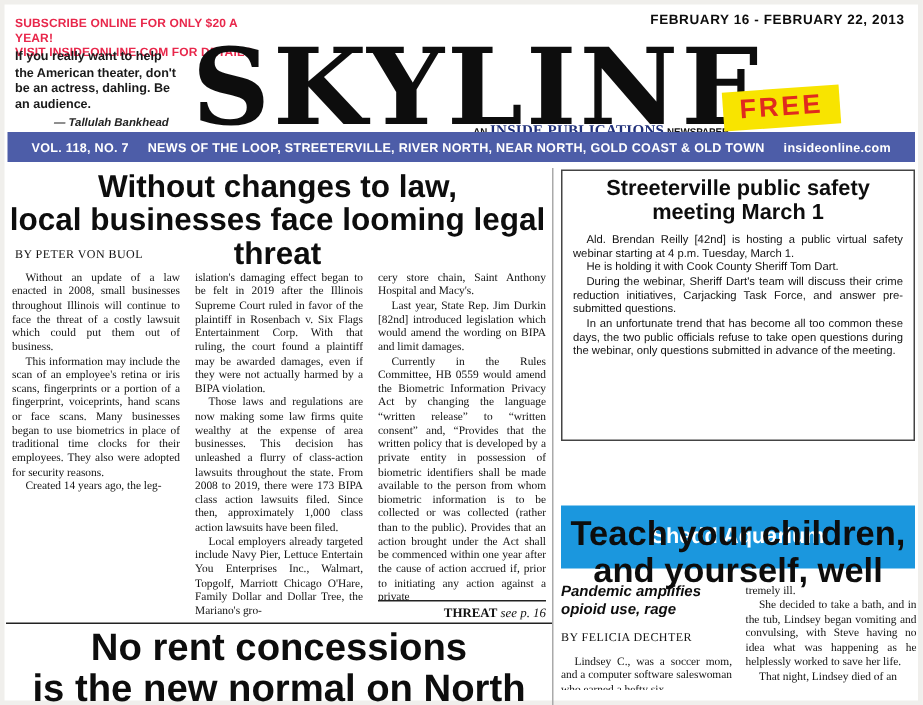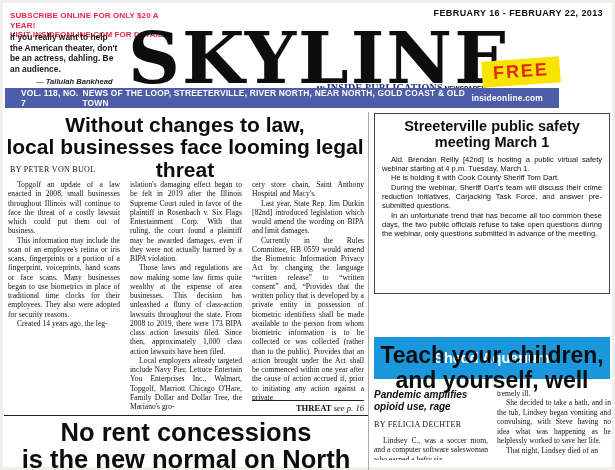--- a/index.html
+++ b/index.html
@@ -15,21 +15,21 @@
       font-family:"DejaVu Serif","Liberation Serif",serif;font-weight:bold;font-size:72px;line-height:1;
       letter-spacing:2px;color:#0d0d0d;transform:scaleY(.98);}
   #tagline{left:290px;top:77px;width:196px;text-align:right;white-space:nowrap;}
   #tagline .an,#tagline .np{font-size:6.5px;font-weight:bold;color:#111;}
   #tagline .brand{font-size:10px;font-weight:bold;color:#20307a;font-family:"Liberation Serif",serif;letter-spacing:.2px;}
   #free-badge{left:482px;top:59px;background:#f8e400;color:#e02a1e;font-weight:bold;font-size:18px;
       letter-spacing:2px;padding:2px 11px 3px;transform:rotate(-4deg);}
   #issue-date{right:12px;top:8px;font-size:9px;font-weight:bold;letter-spacing:.4px;color:#0d0d0d;}
 
   
-  #info-bar{left:5px;top:88px;width:554px;height:20px;background:#4d5da8;color:#fff;
+  #info-bar{left:5px;top:88px;width:605px;height:20px;background:#4d5da8;color:#fff;
       display:flex;align-items:center;justify-content:space-between;padding:0 16px;box-sizing:border-box;
       font-size:8.4px;font-weight:bold;letter-spacing:.2px;}
 
   
   #lead-hed{left:4px;top:114px;width:362px;text-align:center;font-weight:bold;font-size:21px;line-height:1.07;color:#0d0d0d;}
   #lead-byline{left:10px;top:165px;font-family:"Liberation Serif",serif;font-size:8px;letter-spacing:.3px;color:#111;}
   #lead-cols{left:8px;top:180px;width:356px;height:233px;display:flex;gap:10px;}
   .col{width:112px;overflow:hidden;position:relative;
       font-family:"Liberation Serif",serif;font-size:7.6px;line-height:1.22;text-align:justify;color:#111;}
   .col p{margin:0;text-indent:9px;}
@@ -97,21 +97,21 @@
   </div>
 
   <div class="abs" id="lead-hed">
     <div>Without changes to law,</div>
     <div>local businesses face looming legal threat</div>
   </div>
   <div class="abs" id="lead-byline">BY PETER VON BUOL</div>
 
   <div class="abs" id="lead-cols">
     <div class="col">
-      <p>Topgolf an update of a law enacted in 2008, small businesses throughout Illinois will continue to face the threat of a costly lawsuit which could put them out of business.</p>
+      <p>Without an update of a law enacted in 2008, small businesses throughout Illinois will continue to face the threat of a costly lawsuit which could put them out of business.</p>
       <p>This information may include the scan of an employee's retina or iris scans, fingerprints or a portion of a fingerprint, voiceprints, hand scans or face scans. Many businesses began to use biometrics in place of traditional time clocks for their employees. They also were adopted for security reasons.</p>
       <p>Created 14 years ago, the leg-</p>
     </div>
     <div class="col">
       <p class="cont">islation's damaging effect began to be felt in 2019 after the Illinois Supreme Court ruled in favor of the plaintiff in Rosenbach v. Six Flags Entertainment Corp. With that ruling, the court found a plaintiff may be awarded damages, even if they were not actually harmed by a BIPA violation.</p>
       <p>Those laws and regulations are now making some law firms quite wealthy at the expense of area businesses. This decision has unleashed a flurry of class-action lawsuits throughout the state. From 2008 to 2019, there were 173 BIPA class action lawsuits filed. Since then, approximately 1,000 class action lawsuits have been filed.</p>
       <p>Local employers already targeted include Navy Pier, Lettuce Entertain You Enterprises Inc., Walmart, Topgolf, Marriott Chicago O'Hare, Family Dollar and Dollar Tree, the Mariano's gro-</p>
     </div>
     <div class="col">
       <p class="cont">cery store chain, Saint Anthony Hospital and Macy's.</p>

